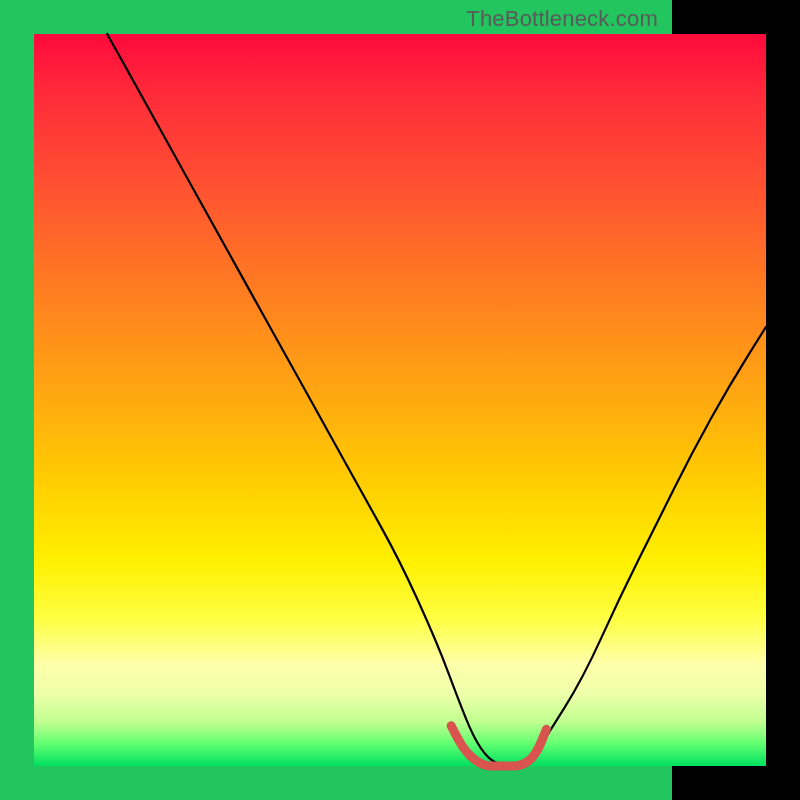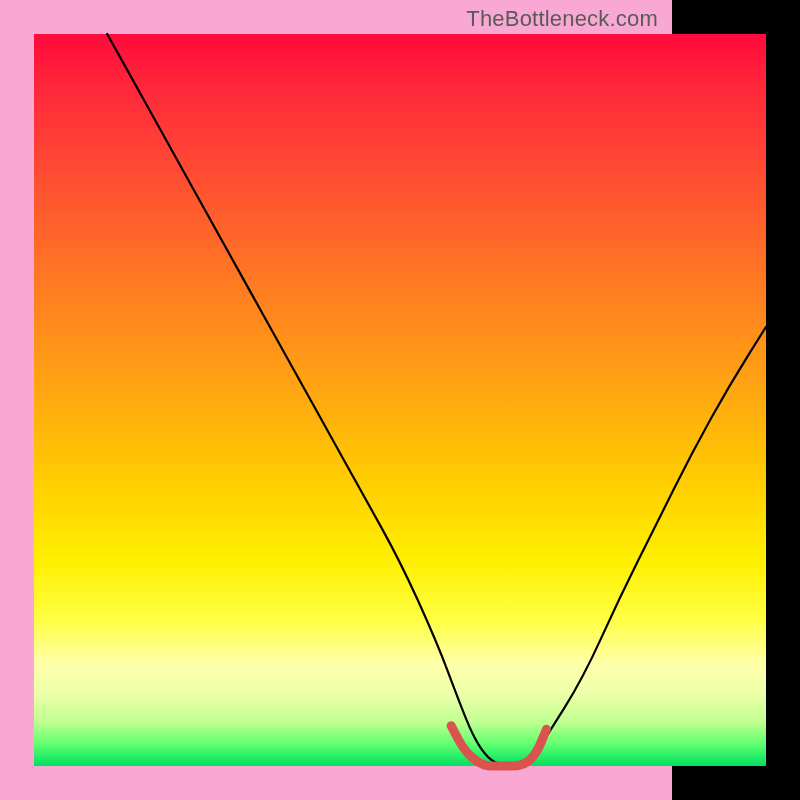--- a/index.html
+++ b/index.html
@@ -8,21 +8,21 @@
     width: 800px;
     height: 800px;
     background: #000;
     overflow: hidden;
     font-family: Arial, Helvetica, sans-serif;
   }
   .frame {
     position: relative;
     width: 672px;
     height: 800px;
-    background: #f9a8d4;
+    background: #22c55e;
   }
   .plot-area {
     position: absolute;
     left: 34px;
     top: 34px;
     width: 732px;
     height: 732px;
     
     background: linear-gradient(to bottom,
       #ff0a3c 0%,

